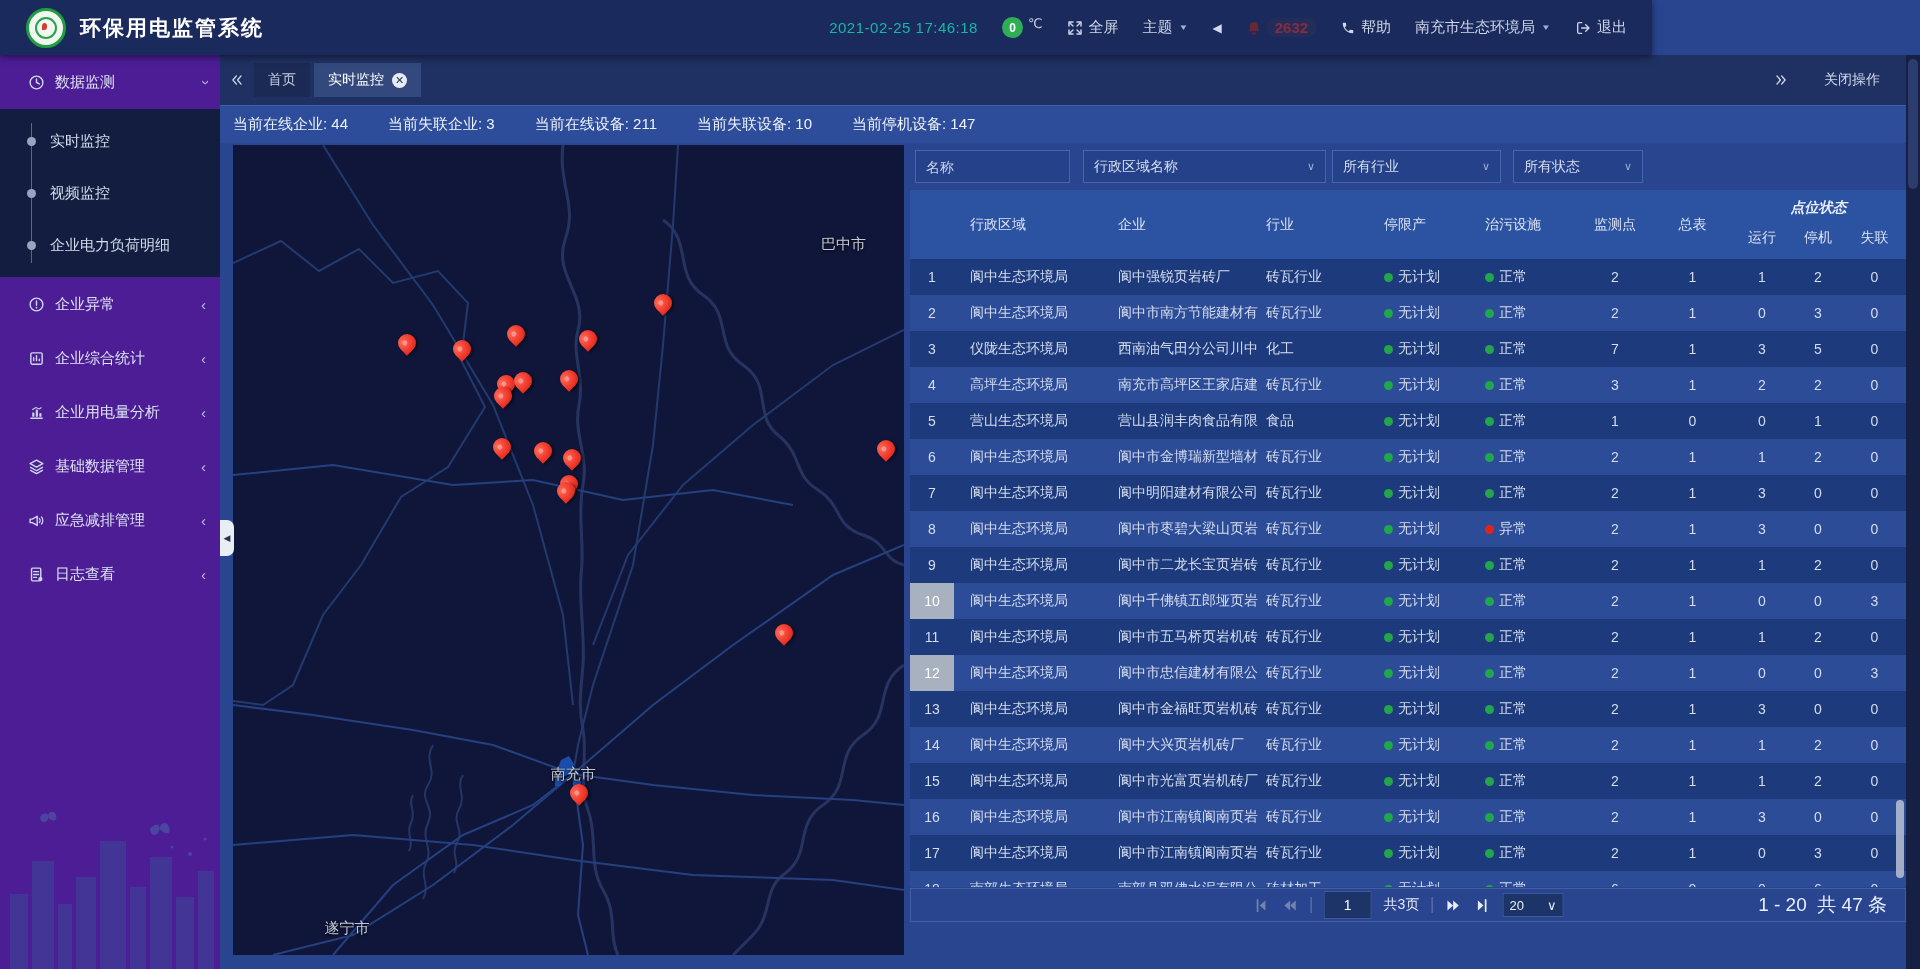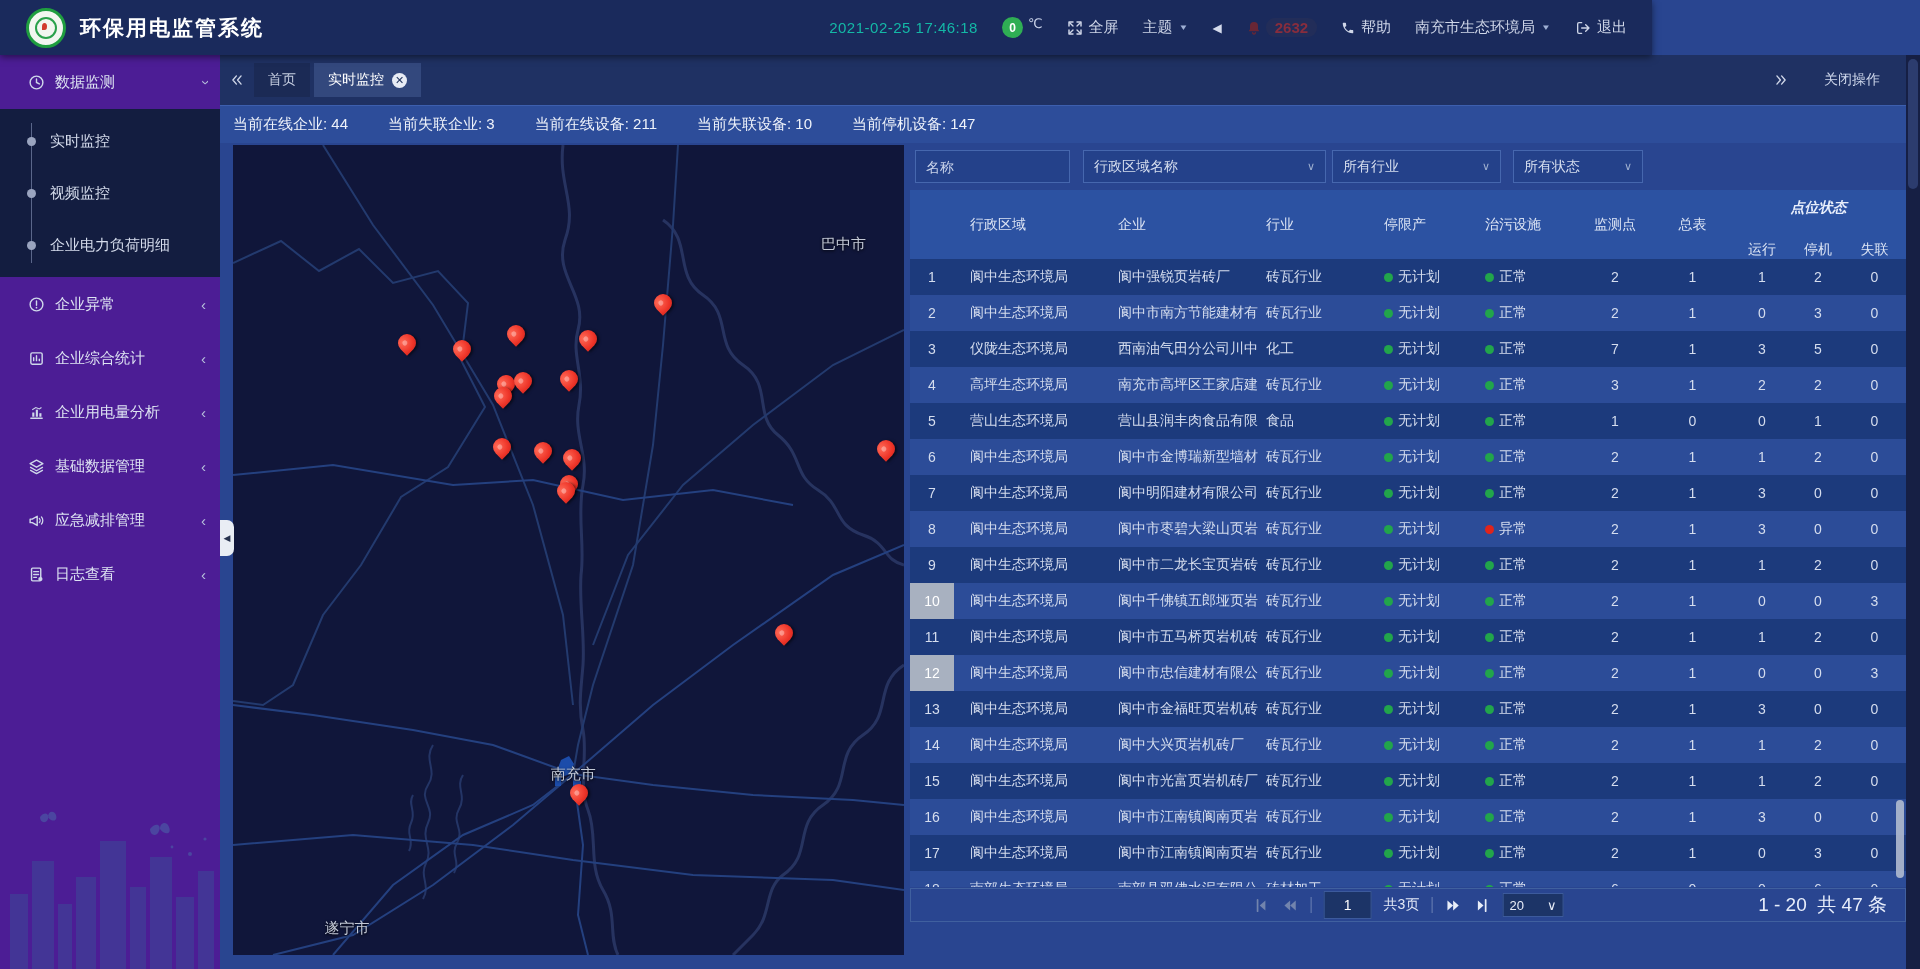--- a/index.html
+++ b/index.html
@@ -84,21 +84,21 @@
   .c-region{width:152px;padding-left:16px;}
   .c-company{width:152px;padding-left:12px;}
   .c-industry{width:118px;padding-left:8px;}
   .c-stop{width:105px;padding-left:8px;}
   .c-fac{width:95px;padding-left:4px;}
   .c-mon{width:78px;text-align:center;}
   .c-total{width:77px;text-align:center;}
   .c-run{width:62px;text-align:center;}
   .c-halt{width:50px;text-align:center;}
   .c-lost{width:63px;text-align:center;}
-  .hgroup{width:175px;display:flex;flex-direction:column;justify-content:space-between;padding:9px 0 0 0;box-sizing:border-box;height:69px;}
+  .hgroup{width:175px;display:flex;flex-direction:column;justify-content:space-between;padding:9px 0 12px 0;box-sizing:border-box;height:69px;}
   .hgroup-title{text-align:center;font-style:italic;font-weight:bold;color:#e8eefb;}
   .hgroup-subs{display:flex;}
   .hgroup-subs span{text-align:center;}
   .dot{display:inline-block;width:9px;height:9px;border-radius:50%;margin-right:5px;vertical-align:-1px;}
   .dot.g{background:#22a54b;}
   .dot.r{background:#e0241b;}
   .table-scrollbar{position:absolute;right:2px;top:610px;width:8px;height:78px;background:#aeb9ce;border-radius:4px;opacity:.92;}
   
   .pagination{position:absolute;left:690px;top:833px;width:996px;height:34px;box-sizing:border-box;border:1px solid #40609f;background:#294590;display:flex;align-items:center;}
   .pg-center{position:absolute;left:50%;transform:translateX(-50%);display:flex;align-items:center;gap:12px;}

